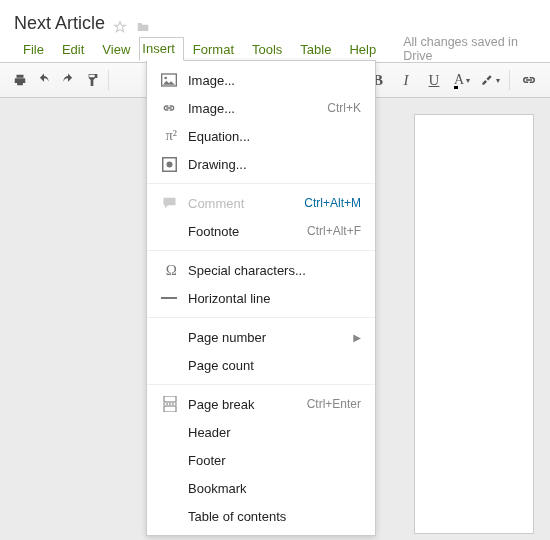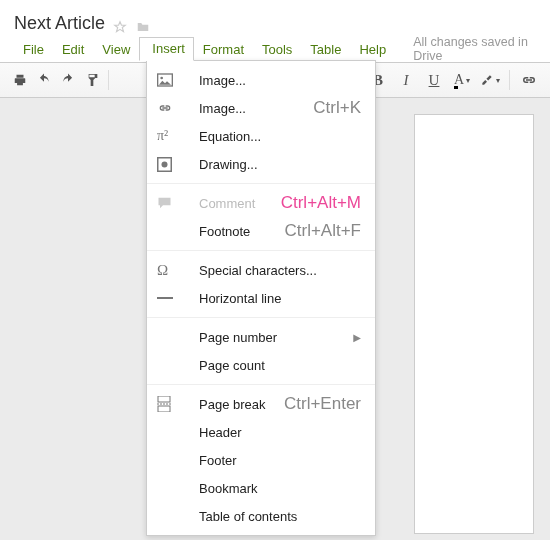--- a/index.html
+++ b/index.html
@@ -39,21 +39,21 @@
     padding: 4px 9px 4px 9px;
     color: #4d7c0f;
     cursor: pointer;
     position: relative;
   }
   .menu-item.active {
     border: 1px solid #ccc;
     border-bottom: 1px solid #fff;
     background: #fff;
     z-index: 20;
-    padding: 3px 8px 4px 12px;
+    padding: 3px 8px 4px 2px;
   }
   .save-status {
     margin-left: 18px;
     color: #999;
     font-size: 12.5px;
   }
   .toolbar {
     border-top: 1px solid #ccc;
     border-bottom: 1px solid #ccc;
     height: 36px;
@@ -115,29 +115,29 @@
     padding: 0 14px 0 10px;
     cursor: pointer;
     color: #222;
   }
   .dd-item.disabled { color: #bbb; cursor: default; }
   .dd-ico {
     width: 20px;
     height: 16px;
     display: flex;
     align-items: center;
-    justify-content: flex-start;
-    margin-right: 22px;
+    justify-content: flex-end;
+    margin-right: 11px;
     color: #777;
     fill: #777;
   }
   .dd-item.disabled .dd-ico { color:#ccc; fill:#ccc; }
   .dd-label { flex: 1; }
-  .dd-shortcut { color: #888; font-size: 17px; }
-  .dd-item.disabled .dd-shortcut { color:#ec4899; }
+  .dd-shortcut { color: #888; font-size: 12px; }
+  .dd-item.disabled .dd-shortcut { color:#0369a1; }
   .dd-sep { height:1px; background:#eee; margin:5px 0; }
   .submenu-arrow { color:#888; font-size:10px; }
   svg { display:block; }
   .sep-v { width:1px; height:20px; background:#ddd; margin:0 4px;}
 </style>
 </head>
 <body>
 
 <div class="header">
   <div class="title-row">

